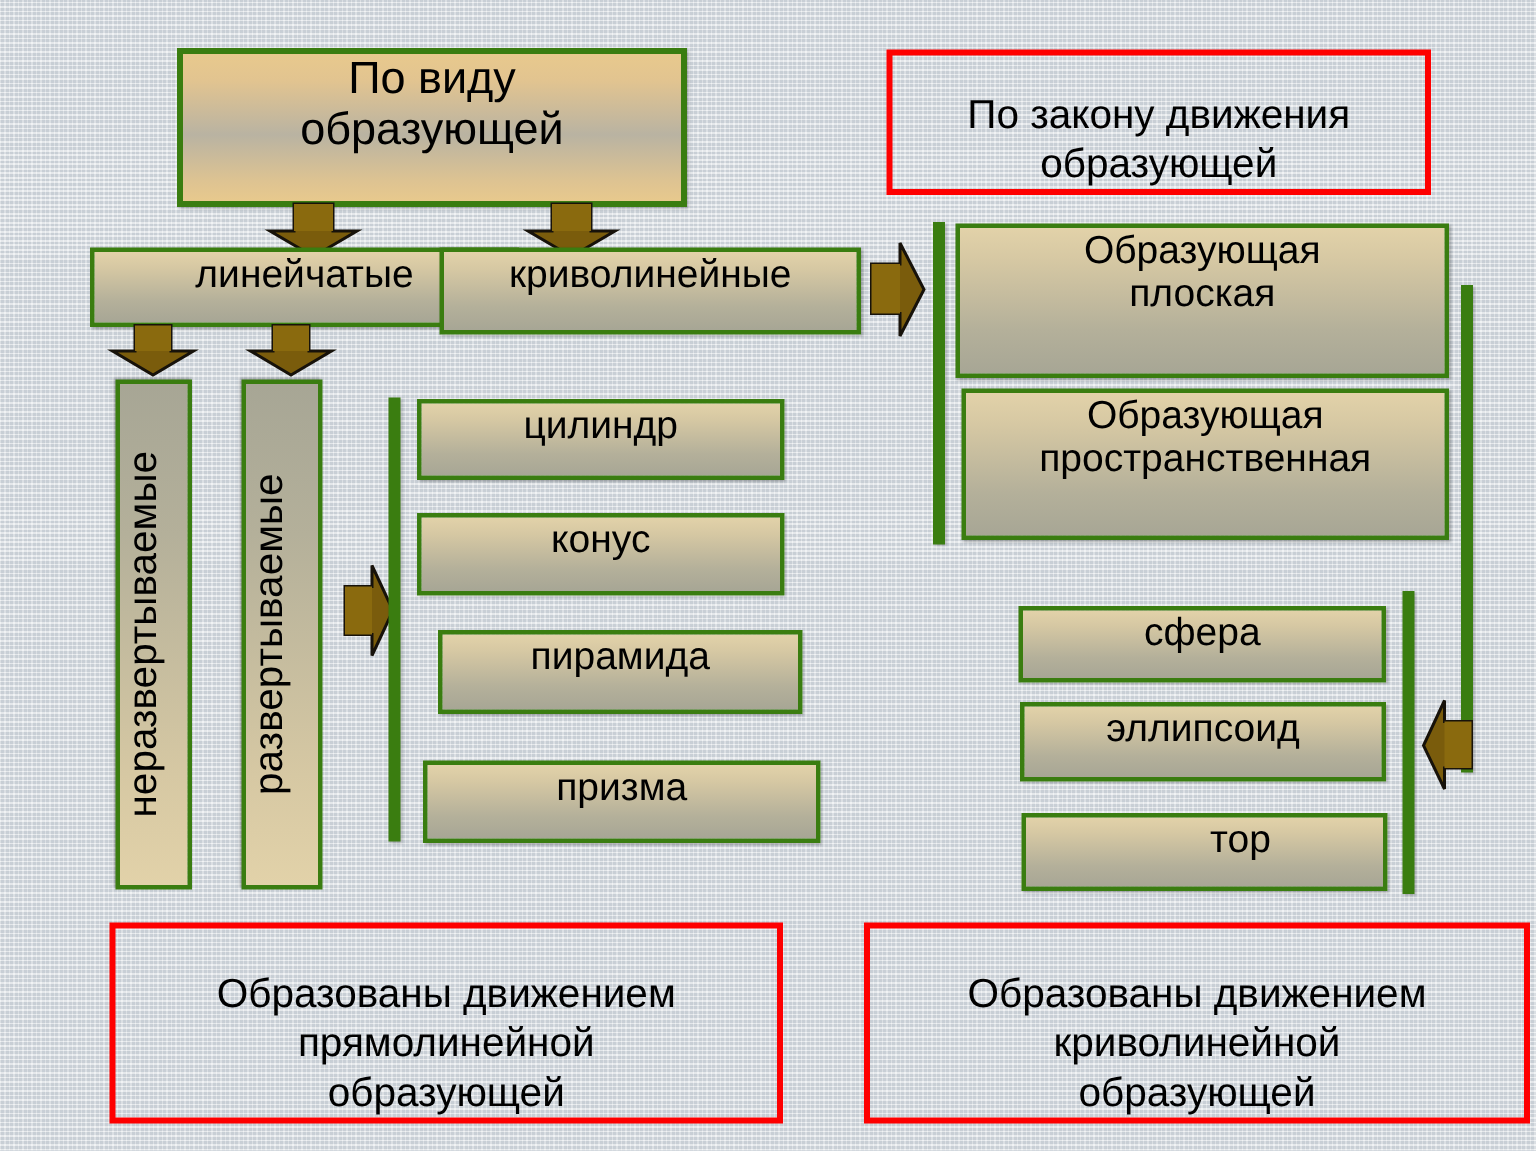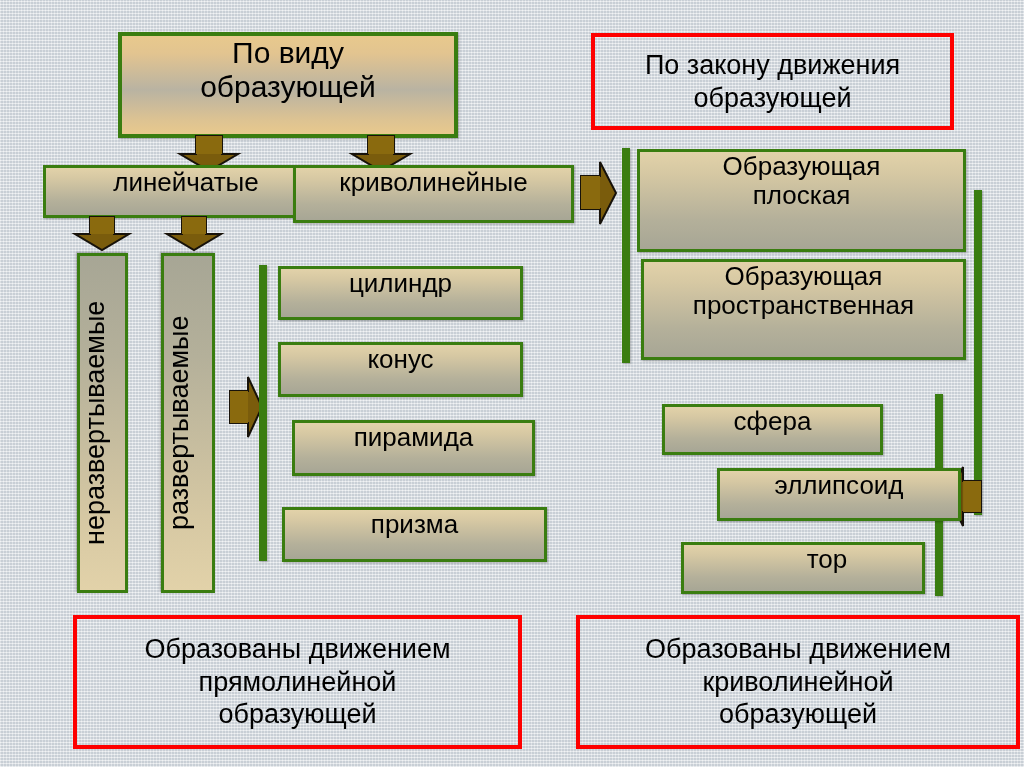--- a/index.html
+++ b/index.html
@@ -43,21 +43,21 @@
     transform:rotate(180deg);
     font-size:27px;
     padding:0;
   }
   .redbox{
     position:absolute;
     box-sizing:border-box;
     border:4px solid #fe0000;
     background:transparent;
     color:#000;
-    display:flex;align-items:center;justify-content:center;
+    display:flex;align-items:flex-end;justify-content:center;
     text-align:center;
     font-size:27px;
     line-height:1.22;
   }
   .gbar{
     position:absolute;
     background:#3a7d10;
     box-shadow:1px 1px 2px rgba(0,0,0,.25);
   }
   .arrow{position:absolute;}
@@ -85,21 +85,21 @@
       <path d="M18 0 H44 V18 H18 Z" fill="#8a6a0e"></path>
     </svg>
   </div>
   <div class="arrow" style="left:350px;top:136px;width:62px;height:36px;">
     <svg width="62" height="36" viewBox="0 0 62 36">
       <path d="M18 0 H44 V18 H60 L31 35 L2 18 H18 Z" fill="#7a5c0c" stroke="#17120a" stroke-width="2"></path>
       <path d="M18 0 H44 V18 H18 Z" fill="#8a6a0e"></path>
     </svg>
   </div>
 
-  <div class="node" style="left:43px;top:165px;width:286px;height:53px;">
+  <div class="node" style="left:60px;top:165px;width:286px;height:53px;">
     <span class="lbl">линейчатые</span>
   </div>
   <div class="node" style="left:293px;top:165px;width:281px;height:58px;">
     <span class="lbl">криволинейные</span>
   </div>
 
   <div class="arrow" style="left:578px;top:160px;width:40px;height:66px;">
     <svg width="40" height="66" viewBox="0 0 40 66">
       <path d="M3 16 H22 V2 L38 33 L22 64 V49 H3 Z" fill="#7a5c0c" stroke="#17120a" stroke-width="2"></path>
       <path d="M3 16 H22 V49 H3 Z" fill="#8a6a0e"></path>
@@ -160,24 +160,24 @@
 
   <div class="gbar" style="left:935px;top:394px;width:8px;height:202px;"></div>
 
   <div class="arrow" style="left:947px;top:466px;width:36px;height:62px;">
     <svg width="36" height="62" viewBox="0 0 36 62">
       <path d="M34 15 H16 V1 L2 31 L16 60 V46 H34 Z" fill="#7a5c0c" stroke="#17120a" stroke-width="2"></path>
       <path d="M34 15 H16 V46 H34 Z" fill="#8a6a0e"></path>
     </svg>
   </div>
 
-  <div class="node" style="left:662px;top:404px;width:221px;height:51px;">
+  <div class="node" style="left:679px;top:404px;width:245px;height:51px;">
     <span class="lbl">сфера</span>
   </div>
-  <div class="node" style="left:680px;top:468px;width:244px;height:53px;margin-left:37px;">
+  <div class="node" style="left:680px;top:468px;width:244px;height:53px;">
     <span class="lbl">эллипсоид</span>
   </div>
   <div class="node" style="left:681px;top:542px;width:244px;height:52px;padding-left:48px;">
     <span class="lbl">тор</span>
   </div>
 
   <div class="redbox" style="left:73px;top:615px;width:449px;height:134px;">
     <span class="lbl">Образованы движением<br>прямолинейной<br>образующей</span>
   </div>
   <div class="redbox" style="left:576px;top:615px;width:444px;height:134px;">

